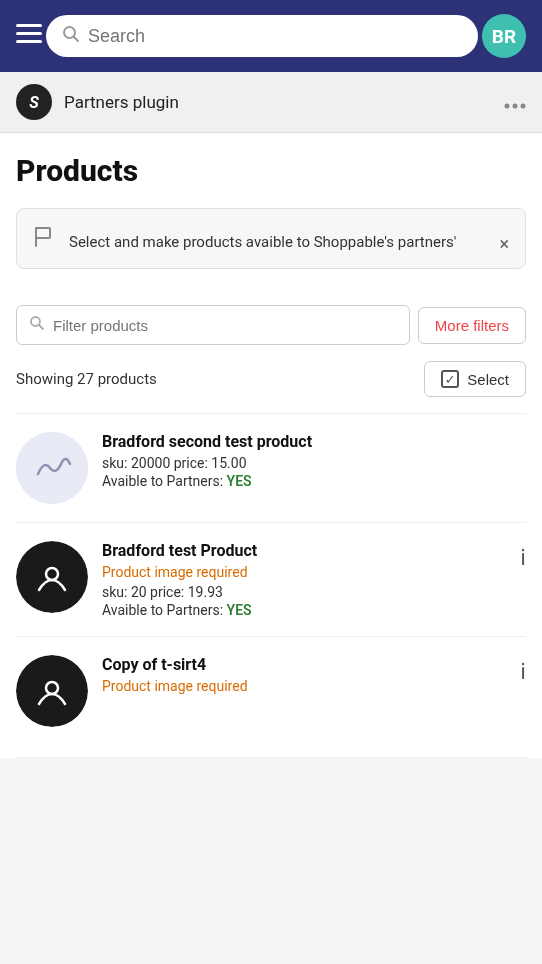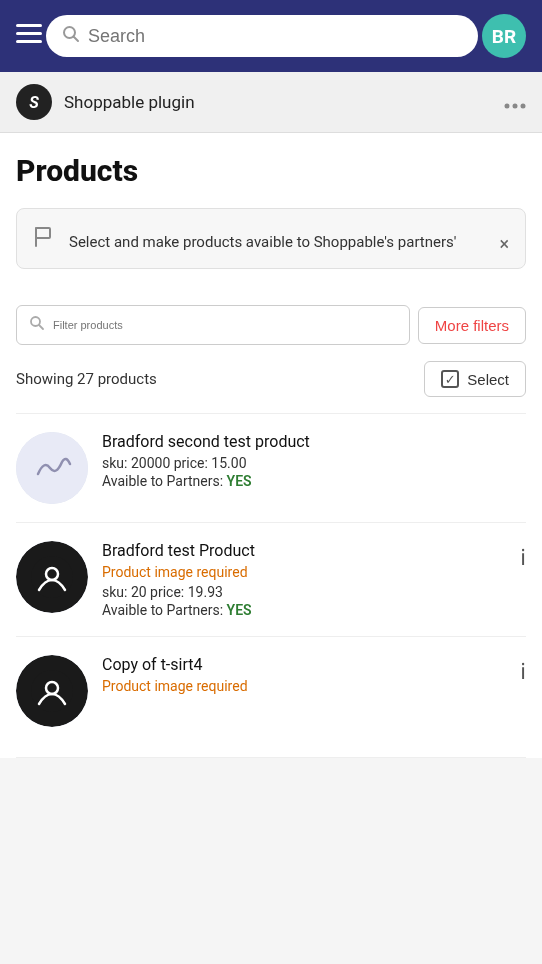--- a/index.html
+++ b/index.html
@@ -158,21 +158,21 @@
       padding: 9px 12px;
       gap: 8px;
     }
     .filter-magnifier {
       color: #aaa;
       font-size: 15px;
     }
     .filter-input {
       border: none;
       outline: none;
-      font-size: 11px;
+      font-size: 15px;
       color: #999;
       background: transparent;
       width: 100%;
     }
     .more-filters-btn {
       border: 1.5px solid #ccc;
       border-radius: 6px;
       padding: 9px 16px;
       background: white;
       font-size: 15px;
@@ -250,21 +250,21 @@
     .thumb-image-icon svg {
       width: 42px;
       height: 42px;
     }
     .product-info {
       flex: 1;
       position: relative;
     }
     .product-name {
       font-size: 16px;
-      font-weight: 400;
+      font-weight: 700;
       color: #111;
       margin-bottom: 4px;
       padding-right: 30px;
     }
     .product-warning {
       color: #d96c00;
       font-size: 14px;
       margin-bottom: 4px;
       display: flex;
       align-items: center;
@@ -324,21 +324,21 @@
   </div>
   <div class="avatar">
     <span>BR</span>
   </div>
 </nav>
 
 <div class="plugin-header">
   <div class="plugin-logo">
     <span class="plugin-logo-text">S</span>
   </div>
-  <span class="plugin-name">Shoppable plugin</span>
+  <span class="plugin-name">Partners plugin</span>
   <span class="more-dots">
     <svg width="22" height="6" viewBox="0 0 22 6">
       <circle cx="3" cy="3" r="2.5" fill="#888"></circle>
       <circle cx="11" cy="3" r="2.5" fill="#888"></circle>
       <circle cx="19" cy="3" r="2.5" fill="#888"></circle>
     </svg>
   </span>
 </div>
 
 <div class="main-content">

